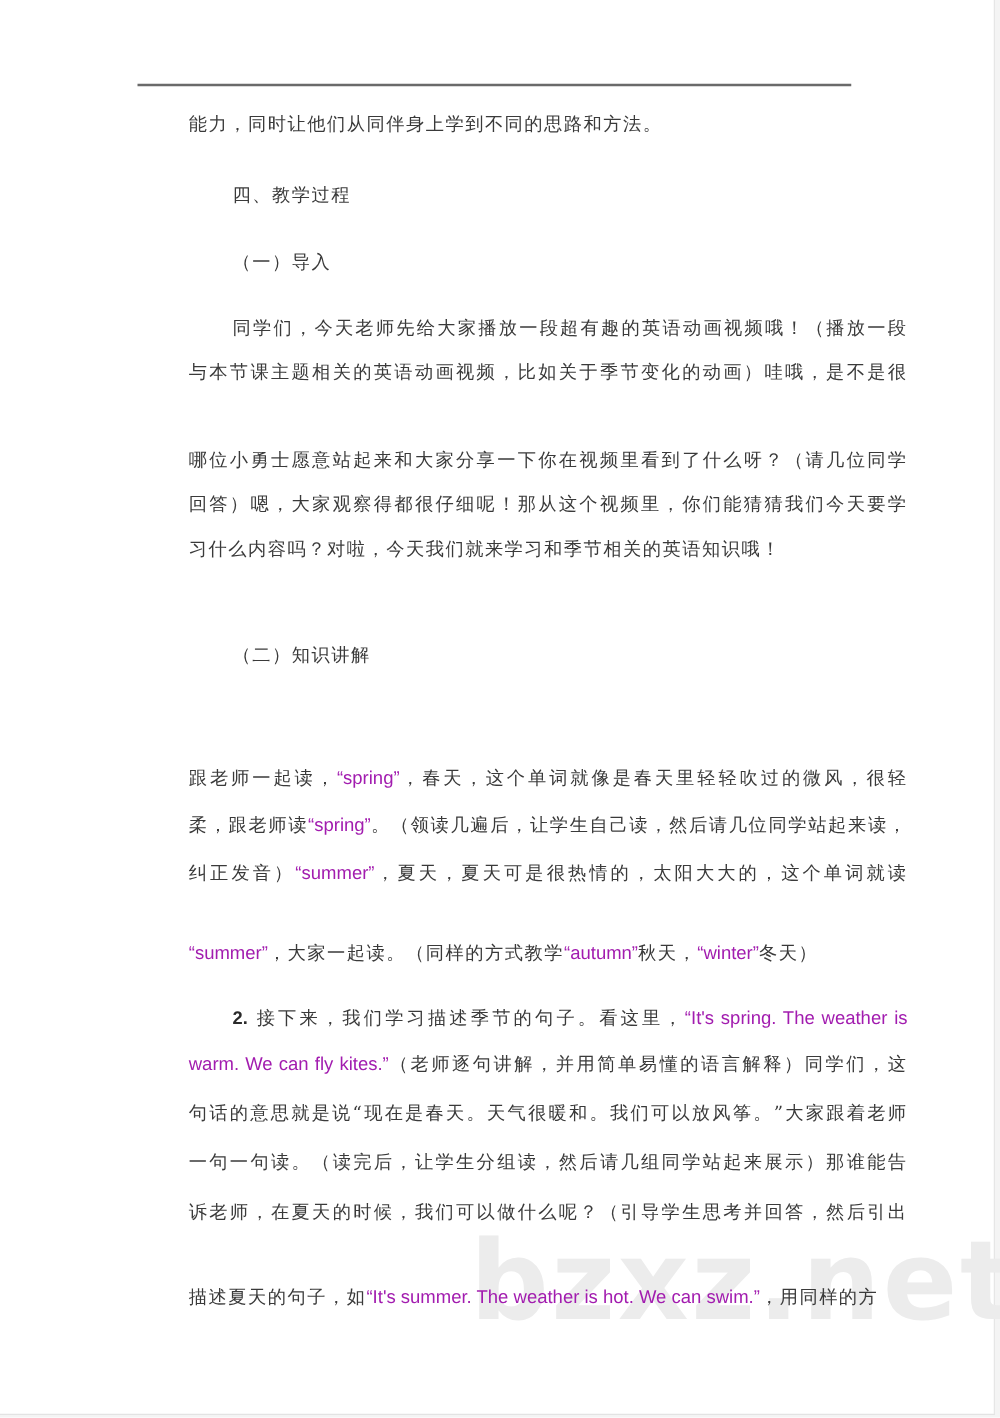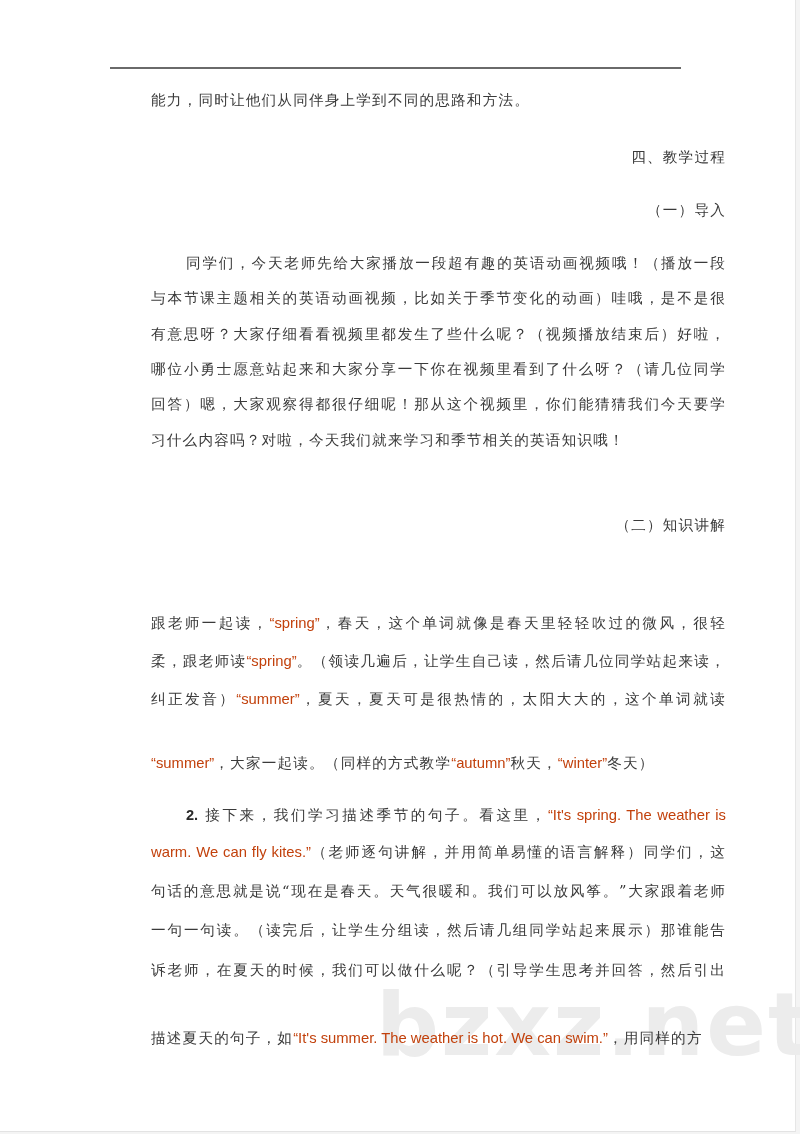--- a/index.html
+++ b/index.html
@@ -24,24 +24,24 @@
     position: absolute; left: 111px;
     width: 575px;
     font-family: "DejaVu Serif", "Liberation Serif", serif;
     font-size: 14.6px;
     color: #3a3a3a;
     white-space: nowrap;
     letter-spacing: 1.2px;
     line-height: 20px;
   }
   .line.just { text-align: justify; text-align-last: justify; }
-  .indent { left: 146px; width: 540px; text-align: right; }
+  .indent { left: 146px; width: 540px; }
   .en {
     font-family: "Liberation Sans", "DejaVu Sans", sans-serif;
-    color: #c2410c;
+    color: #a21caf;
     letter-spacing: 0;
     font-size: 14.8px;
   }
   .num {
     font-family: "Liberation Sans", "DejaVu Sans", sans-serif;
     font-weight: bold;
     color: #2a2a2a;
     letter-spacing: 0;
   }
   .watermark {
@@ -65,21 +65,20 @@
   <div class="watermark">bzxz.net</div>
 
   <div class="line" style="top:90px;">能力，同时让他们从同伴身上学到不同的思路和方法。</div>
 
   <div class="line indent" style="top:147px;">四、教学过程</div>
 
   <div class="line indent" style="top:200px;">（一）导入</div>
 
   <div class="line just indent" style="top:253px;">同学们，今天老师先给大家播放一段超有趣的英语动画视频哦！（播放一段</div>
   <div class="line just" style="top:288px;">与本节课主题相关的英语动画视频，比如关于季节变化的动画）哇哦，是不是很</div>
-  <div class="line just" style="top:324px;">有意思呀？大家仔细看看视频里都发生了些什么呢？（视频播放结束后）好啦，</div>
   <div class="line just" style="top:359px;">哪位小勇士愿意站起来和大家分享一下你在视频里看到了什么呀？（请几位同学</div>
   <div class="line just" style="top:394px;">回答）嗯，大家观察得都很仔细呢！那从这个视频里，你们能猜猜我们今天要学</div>
   <div class="line" style="top:430px;">习什么内容吗？对啦，今天我们就来学习和季节相关的英语知识哦！</div>
 
   <div class="line indent" style="top:515px;">（二）知识讲解</div>
 
   <div class="line just" style="top:613px;">
     <span>跟老师一起读，</span><span class="en">“spring”</span><span>，春天，这个单词就像是春天里轻轻吹过的微风，很轻</span>
   </div>
   <div class="line just" style="top:651px;">

